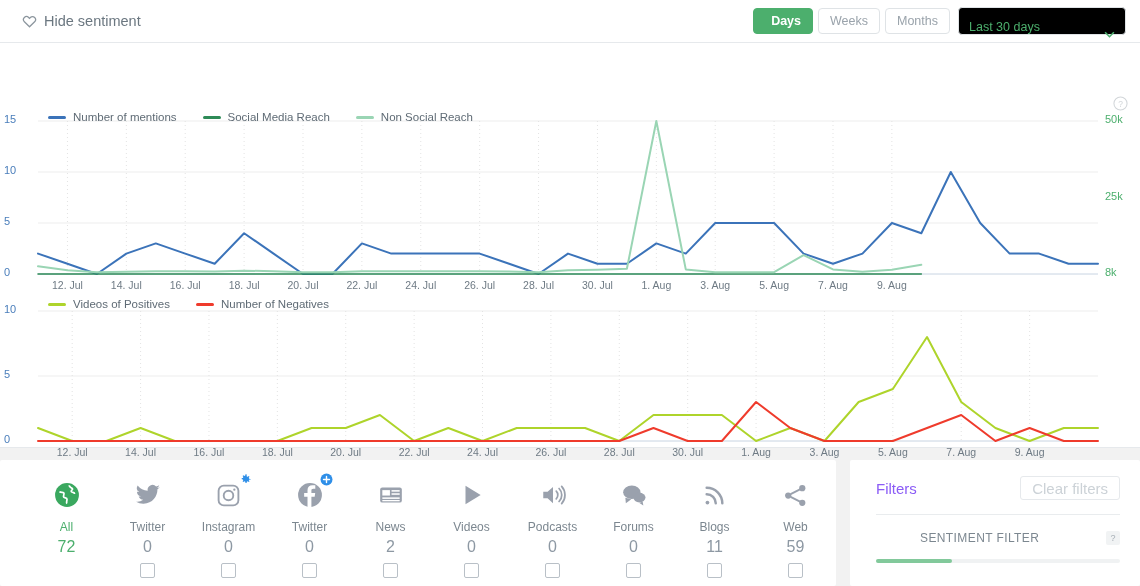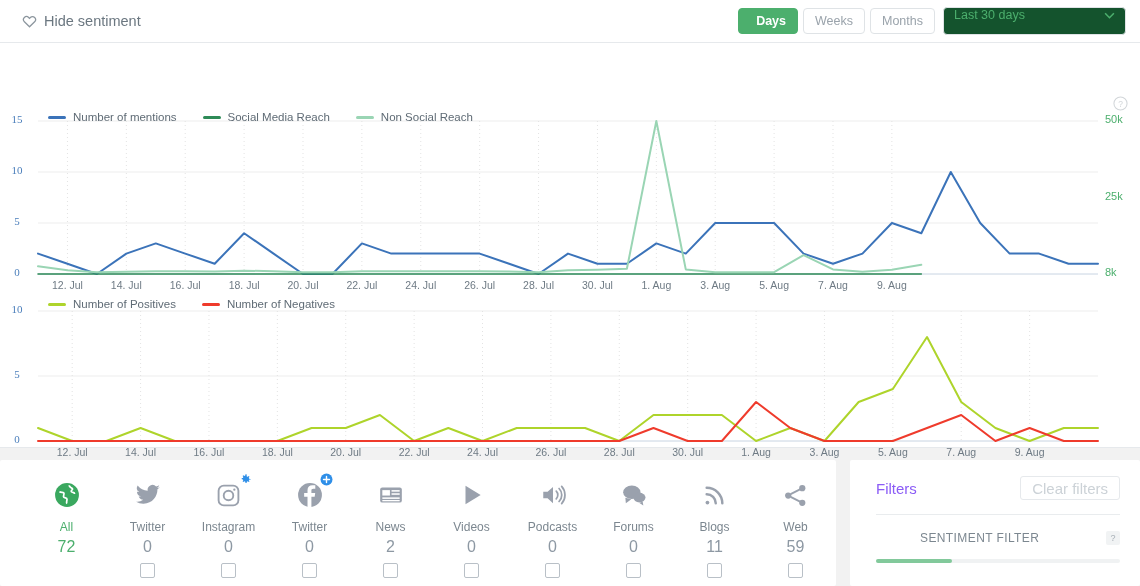--- a/index.html
+++ b/index.html
@@ -29,22 +29,22 @@
   .seg { display:flex; gap:5px; }
   .seg button {
     font-family:inherit; font-size:12.5px;
     height:26px; padding:0 11px;
     border-radius:4px; cursor:pointer;
     background:#fff; color:#9aa3ab;
     border:1px solid #dfe3e6;
   }
   .seg button.active { background:#4caf6d; color:#fff; border-color:#4caf6d; font-weight:bold;padding-left:17px; }
   .range {
-    width:183px; height:28px; border:1px solid #dfe3e6; border-radius:4px;
-    background:#14532d; display:flex; align-items:flex-start; justify-content:space-between;
+    width:168px; height:28px; border:1px solid #dfe3e6; border-radius:4px;
+    background:#000000; display:flex; align-items:flex-end; justify-content:space-between;
     padding:0 10px; font-size:12.5px; color:#4caf6d; cursor:pointer;
   }
   .chev { width:11px; height:7px; }
 
   
   .charts {
     background:#fff; position:relative; height:405px;
     border-bottom:1px solid #e6e9ec;
   }
   .help-icon {
@@ -53,21 +53,21 @@
   }
   .chart-block { position:relative; }
   .legend {
     position:absolute; display:flex; gap:26px; font-size:11.5px; color:#5f6b75;
     z-index:4;
   }
   .lg { display:flex; align-items:center; gap:7px; white-space:nowrap; }
   .lg i { width:18px; height:3px; display:block; border-radius:2px; }
 
   .ax-label { position:absolute; font-size:11px; }
-  .ax-left  { color:#4a7ebb; text-align:center; width:26px;font-family:Liberation Serif, serif; }
+  .ax-left  { color:#4a7ebb; text-align:left; width:26px; }
   .ax-right { color:#4caf6d; text-align:left; width:30px; }
   .xtick {
     position:absolute; font-size:10.5px; color:#6e7a84;
     transform:translateX(-50%); white-space:nowrap;text-align:center;
   }
   svg.plot { position:absolute; left:0; top:0; overflow:visible; }
 
   
   .bottom { display:flex; gap:14px; padding:12px 0 0 0; height:138px; }
   .sources {
@@ -210,21 +210,21 @@
         <polyline points="38,210.6 67.44444444444444,220.8 96.88888888888889,231 126.33333333333333,210.6 155.77777777777777,200.4 185.22222222222223,210.6 214.66666666666666,220.8 244.11111111111111,190.2 273.55555555555554,210.6 303,231 332.44444444444446,231 361.8888888888889,200.4 391.3333333333333,210.6 420.77777777777777,210.6 450.22222222222223,210.6 479.6666666666667,210.6 509.1111111111111,220.8 538.5555555555555,231 568,210.6 597.4444444444445,220.8 626.8888888888889,220.8 656.3333333333334,200.4 685.7777777777778,210.6 715.2222222222222,180 744.6666666666666,180 774.1111111111111,180 803.5555555555555,210.6 833,220.8 862.4444444444445,210.6 891.8888888888889,180 921.3333333333334,190.2 950.7777777777778,129 980.2222222222222,180 1009.6666666666666,210.6 1039.111111111111,210.6 1068.5555555555557,220.8 1098,220.8" fill="none" stroke="#3b73b9" stroke-width="2" stroke-linejoin="round" stroke-linecap="round"></polyline>
         <polyline points="38,231 67.44444444444444,231 96.88888888888889,231 126.33333333333333,231 155.77777777777777,231 185.22222222222223,231 214.66666666666666,231 244.11111111111111,231 273.55555555555554,231 303,231 332.44444444444446,231 361.8888888888889,231 391.3333333333333,231 420.77777777777777,231 450.22222222222223,231 479.6666666666667,231 509.1111111111111,231 538.5555555555555,231 568,231 597.4444444444445,231 626.8888888888889,231 656.3333333333334,231 685.7777777777778,231 715.2222222222222,231 744.6666666666666,231 774.1111111111111,231 803.5555555555555,231 833,231 862.4444444444445,231 891.8888888888889,231 921.3333333333334,231" fill="none" stroke="#2e8b57" stroke-width="1.6" stroke-linejoin="round" stroke-linecap="round"></polyline>
         <polyline points="38,223.35 67.44444444444444,227.328 96.88888888888889,229.164 126.33333333333333,228.858 155.77777777777777,228.246 185.22222222222223,228.246 214.66666666666666,228.552 244.11111111111111,227.63400000000001 273.55555555555554,228.246 303,229.164 332.44444444444446,229.164 361.8888888888889,228.246 391.3333333333333,228.246 420.77777777777777,228.246 450.22222222222223,228.246 479.6666666666667,228.246 509.1111111111111,228.552 538.5555555555555,229.164 568,227.328 597.4444444444445,226.716 626.8888888888889,225.798 656.3333333333334,78 685.7777777777778,226.41 715.2222222222222,229.164 744.6666666666666,229.164 774.1111111111111,229.164 803.5555555555555,212.028 833,226.41 862.4444444444445,228.858 891.8888888888889,226.716 921.3333333333334,221.82" fill="none" stroke="#9ad5b4" stroke-width="2" stroke-linejoin="round" stroke-linecap="round"></polyline>
       </svg>
   </div>
 
   <div class="chart-block" id="chart2">
     <div class="legend" id="legend2" style="left:48px; top:255px;">
         <div class="lg">
           <i style="background: rgb(174, 212, 43);"></i>
-          <span>Number of Positives</span>
+          <span>Videos of Positives</span>
         </div>
         <div class="lg">
           <i style="background: rgb(239, 59, 44);"></i>
           <span>Number of Negatives</span>
         </div>
       </div>
     <div id="axes2">
         <div class="ax-label ax-left" style="left: 4px; top: 390px;">0</div>
         <div class="ax-label ax-left" style="left: 4px; top: 325px;">5</div>
         <div class="ax-label ax-left" style="left: 4px; top: 260px;">10</div>

